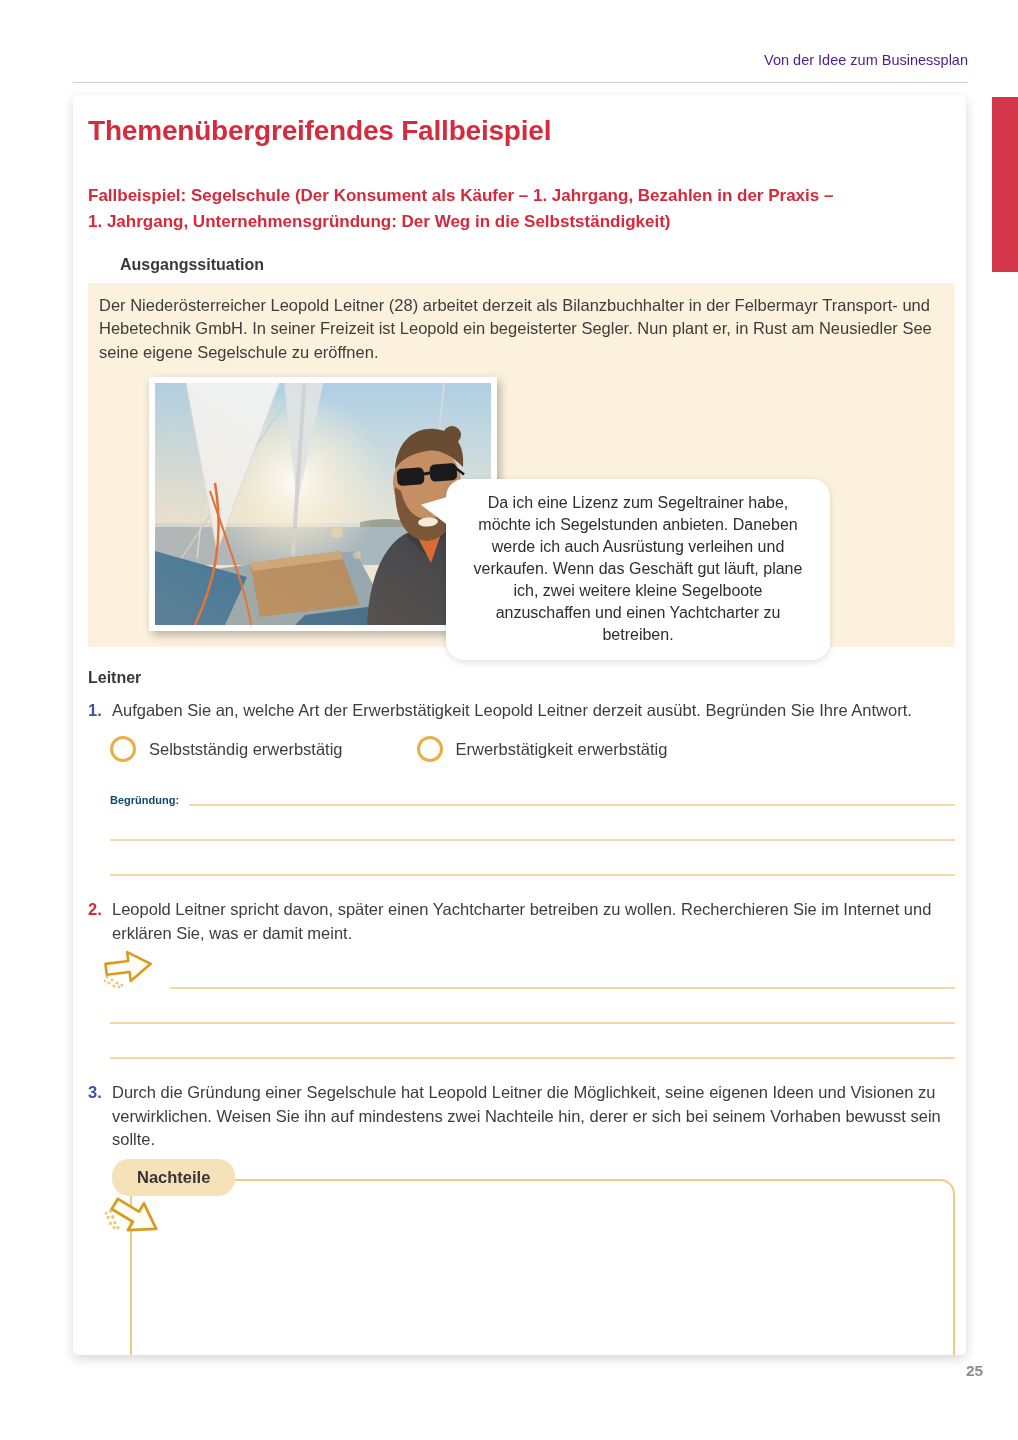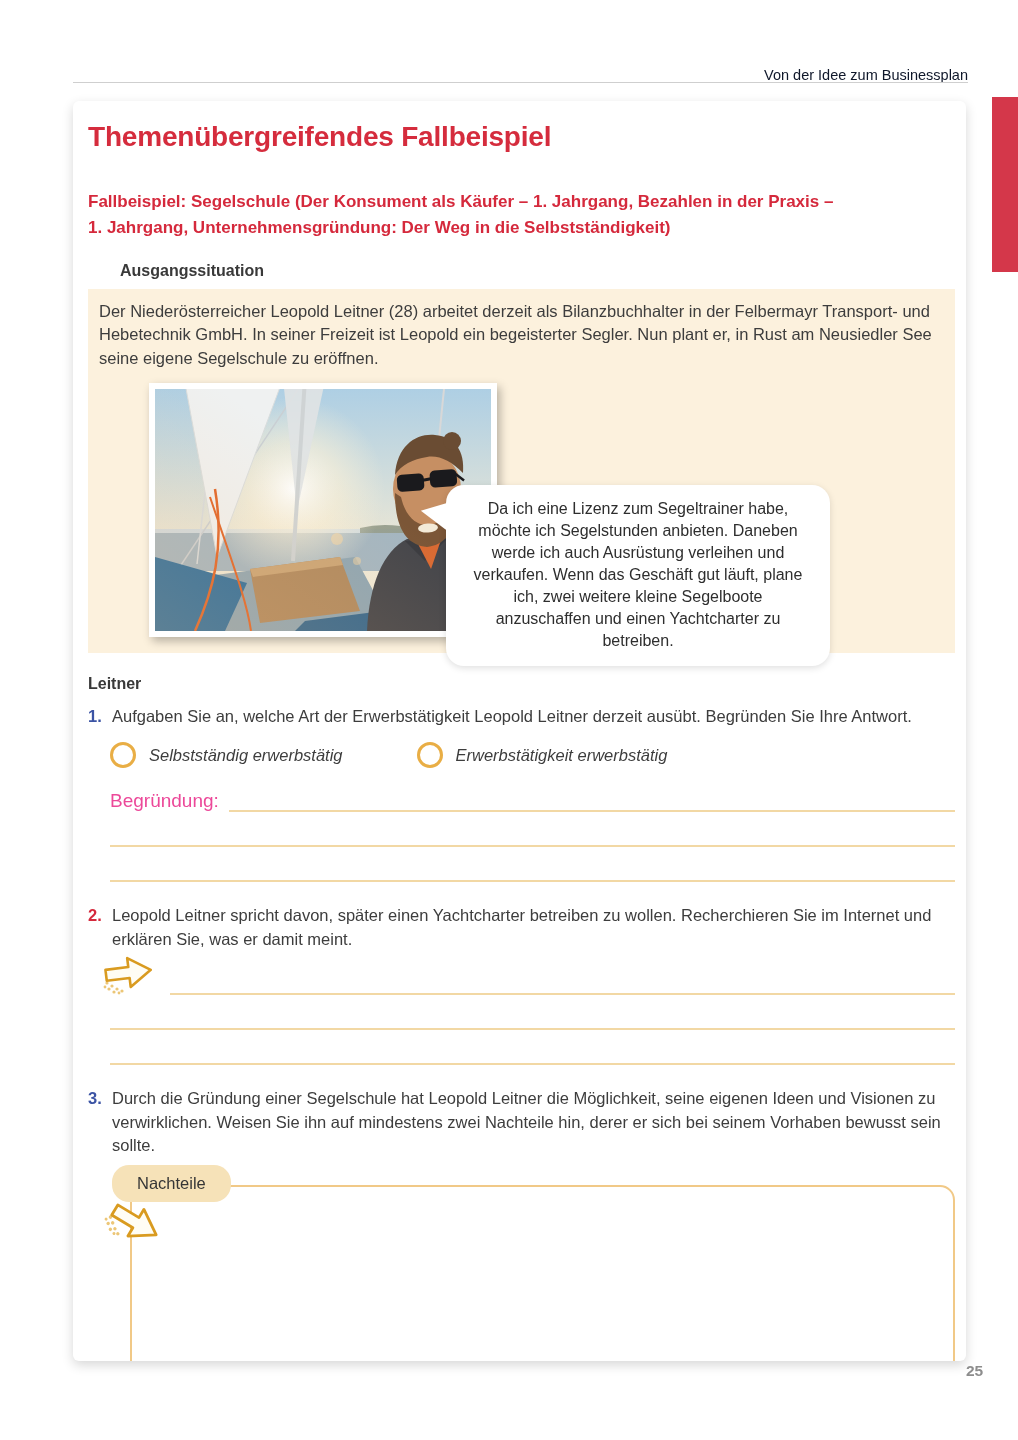--- a/index.html
+++ b/index.html
@@ -1,31 +1,31 @@
 <!DOCTYPE html>
 <html><head>
 <meta charset="utf-8">
 <style>
   * { margin:0; padding:0; box-sizing:border-box; }
   html,body { width:1018px; height:1440px; background:#ffffff;
     font-family:"Liberation Sans", sans-serif; color:#3f3f3f; }
   body { position:relative; overflow:hidden; }
 
   
-  .breadcrumb { position:absolute; top:67px; right:50px; font-size:14.5px;
-    color:#0f172a; font-weight:400; }
+  .breadcrumb { position:absolute; top:52px; right:50px; font-size:14.5px;
+    color:#4c1d95; font-weight:400; }
   .header-rule { position:absolute; top:82px; left:73px; width:895px; height:1px;
     background:#cfcfcf; }
 
   
   .chapter-tab { position:absolute; left:992px; top:97px; width:26px; height:175px;
     background:#d4374a; }
 
   
-  .card { position:absolute; left:73px; top:101px; width:893px; height:1260px;
+  .card { position:absolute; left:73px; top:95px; width:893px; height:1260px;
     background:#ffffff; border-radius:6px;
     box-shadow:0 4px 12px rgba(0,0,0,0.16); overflow:hidden;
     padding:12px 11px 0 15px; }
 
   h1.page-title { margin-top:8px; font-size:28px; font-weight:700; color:#d52c3d;
     letter-spacing:-0.2px; }
   .subtitle { margin-top:36px; font-size:17px; font-weight:700; color:#d5293c;
     line-height:1.52; }
   .subtitle span { display:block; }
 
@@ -53,43 +53,43 @@
   .task { display:flex; margin-top:12px; font-size:16.5px; line-height:1.42;
     color:#3d3d3d; }
   .task .num { width:24px; flex:0 0 24px; font-weight:700; }
   .num-blue { color:#3b53a4; }
   .num-red  { color:#d5293c; }
   .task .txt { flex:1; }
 
   .options-row { display:flex; align-items:center; margin:14px 0 0 22px; }
   .radio { width:26px; height:26px; border:3px solid #e9ae45; border-radius:50%;
     background:#ffffff; flex:0 0 26px; }
-  .option-label { margin-left:13px; font-size:16.5px; color:#3d3d3d;font-style:italic; }
+  .option-label { margin-left:13px; font-size:16.5px; color:#3d3d3d; }
   .option + .option { margin-left:74px; }
   .option { display:flex; align-items:center; }
 
   .answer-block { margin:22px 0 0 22px; }
   .answer-first-row { display:flex; align-items:flex-end; }
-  .answer-label { font-weight:400; font-size:19px; color:#ec4899; flex:0 0 auto; }
+  .answer-label { font-weight:700; font-size:11px; color:#0c4a6e; flex:0 0 auto; }
   .answer-line { flex:1; border-bottom:2px solid #f2d8a4; height:22px;
     margin-left:10px; }
   .answer-line-full { border-bottom:2px solid #f2d8a4; height:35px; }
 
   .arrow-row { display:flex; align-items:flex-end; margin:2px 0 0 14px; }
   .arrow-row .answer-line { height:30px; margin-left:14px; }
   .arrow-icon { flex:0 0 54px; }
   .lines-indent { margin-left:22px; }
 
   
   .nachteile-wrap { position:relative; margin:8px 0 0 22px; height:236px; }
   .nachteile-box { position:absolute; left:20px; top:20px; right:0; bottom:2px;
     border:2px solid #f1c987; border-radius:15px; background:#ffffff; }
   .nachteile-tab { position:absolute; left:2px; top:0; z-index:2;
     background:#f6e2b8; border-radius:17px; padding:9px 25px;
-    font-size:16.5px; font-weight:400; color:#363636; }
+    font-size:16.5px; font-weight:700; color:#363636; }
   .nachteile-arrow { position:absolute; left:-4px; top:36px; z-index:3;
     transform:rotate(38deg); }
 
   .page-number { position:absolute; left:966px; top:1362px; font-size:15.5px;
     font-weight:700; color:#8d8d8d; }
 </style>
 </head>
 <body>
 
 <div class="breadcrumb">Von der Idee zum Businessplan</div>

